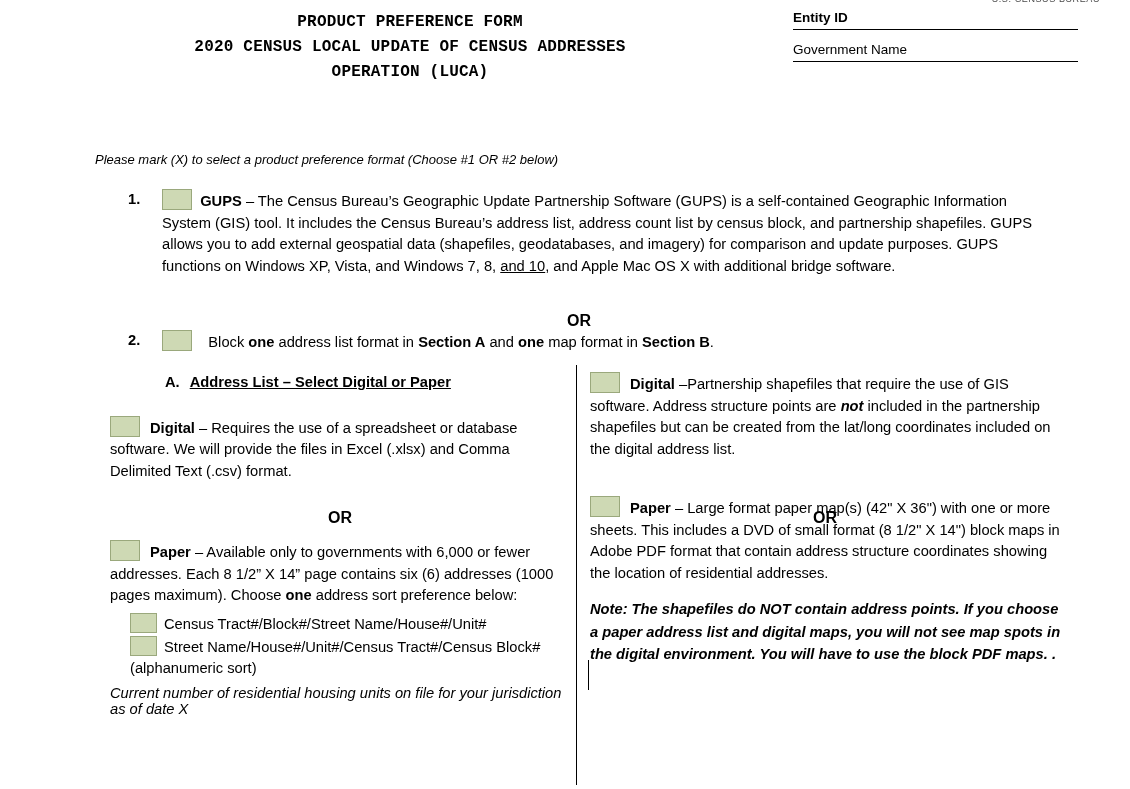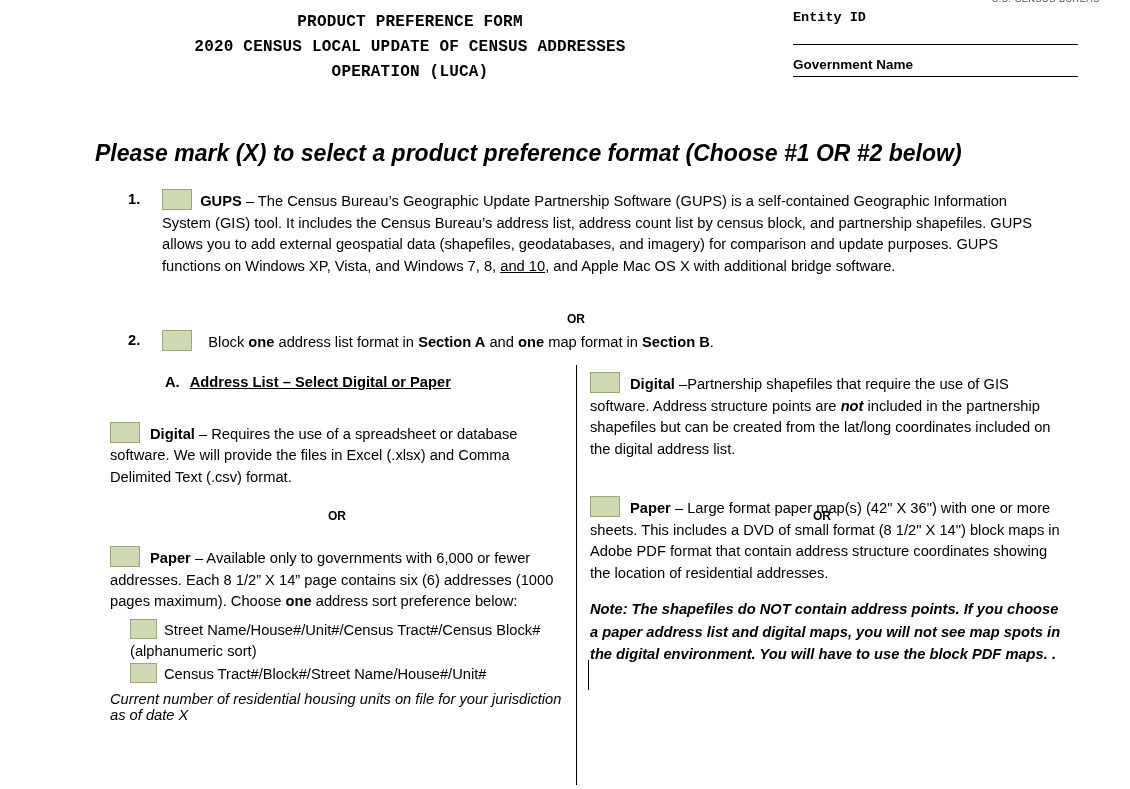--- a/index.html
+++ b/index.html
@@ -44,41 +44,41 @@
   }
   .entity-block {
     position: absolute;
     left: 793px;
     top: 10px;
     width: 285px;
   }
   .entity-label {
     font-size: 13.5px;
     font-weight: bold;
-    font-family: Liberation Mono, monospace;
-    margin-bottom: 19px;
+    font-family: Liberation Sans, sans-serif;
+    margin-bottom: 4px;
   }
   .rule {
     border-bottom: 1.3px solid #000;
     height: 0;
     margin-bottom: 12px;
   }
   .gov-label {
     font-size: 13.5px;
-    font-weight: bold;
+    font-weight: normal;
     margin-bottom: 4px;
   }
 
   
   .instruction {
     position: absolute;
     left: 95px;
-    top: 140px;
-    font-size: 23px;
-    font-weight: bold;
+    top: 152px;
+    font-size: 13px;
+    font-weight: normal;
     font-style: italic;
     font-family: "Liberation Sans", sans-serif;
   }
 
   
   .num-row {
     position: absolute;
     font-size: 14.7px;
     line-height: 21.5px;
   }
@@ -102,21 +102,21 @@
     margin-left: 34px;
     display: block;
     text-align: left;
   }
   b { font-weight: bold; }
   .u { text-decoration: underline; }
 
   .or-center {
     position: absolute;
     font-weight: bold;
-    font-size: 12px;
+    font-size: 16px;
   }
   .or-1 { left: 567px; top: 312px; }
   .or-left { left: 328px; top: 509px; }
   .or-right { left: 813px; top: 509px; }
 
   
   .vdiv {
     position: absolute;
     left: 576px;
     top: 365px;
@@ -138,21 +138,21 @@
     position: absolute;
     font-size: 14.7px;
     line-height: 21.5px;
   }
   .col-left { left: 110px; top: 372px; width: 460px; }
   .col-right { left: 590px; top: 372px; width: 480px; }
 
   .sec-head {
     font-weight: bold;
     font-size: 14.7px;
-    margin-bottom: 28px;
+    margin-bottom: 22px;
   }
   .sec-head .ltr { margin-right: 10px; }
   .sec-head .ttl { text-decoration: underline; }
   .sec-head.left-head { margin-left: 55px; }
   .sec-head.right-head { margin-left: 90px; }
 
   .opt-block {
     position: relative;
     margin-bottom: 6px;
   }
@@ -248,24 +248,24 @@
     <span class="opt-cb"></span><b>Digital</b><span> – Requires the use of a spreadsheet or database software. We will provide the files in Excel (.xlsx) and Comma Delimited Text (.csv) format.</span>
   </div>
 
   <div style="height:52px"></div>
 
   <div class="opt-block">
     <span class="opt-cb"></span><b>Paper</b><span> – Available only to governments with 6,000 or fewer addresses.  Each 8 1/2” X 14” page contains six (6) addresses (1000 pages maximum).  Choose </span><b>one</b><span> address sort preference below:</span>
   </div>
 
   <div class="sort-row">
+    <span class="sortbox"></span><span>Census Tract#/Block#/Street Name/House#/Unit#</span>
+  </div>
+  <div class="sort-row">
     <span class="sortbox"></span><span>Street Name/House#/Unit#/Census Tract#/Census Block# (alphanumeric sort)</span>
-  </div>
-  <div class="sort-row">
-    <span class="sortbox"></span><span>Census Tract#/Block#/Street Name/House#/Unit#</span>
   </div>
 
   <div class="italic-note">Current number of residential housing units  on file for your jurisdiction as of  date X</div>
 </div>
 
 <div class="col col-right">
 
   <div class="opt-block">
     <span class="opt-cb"></span><b>Digital</b><span> –Partnership shapefiles that require the use of GIS software.  Address structure points are </span><b><i>not</i></b><span> included in the partnership shapefiles but can be created from the lat/long coordinates included on the digital address list.</span>
   </div>

